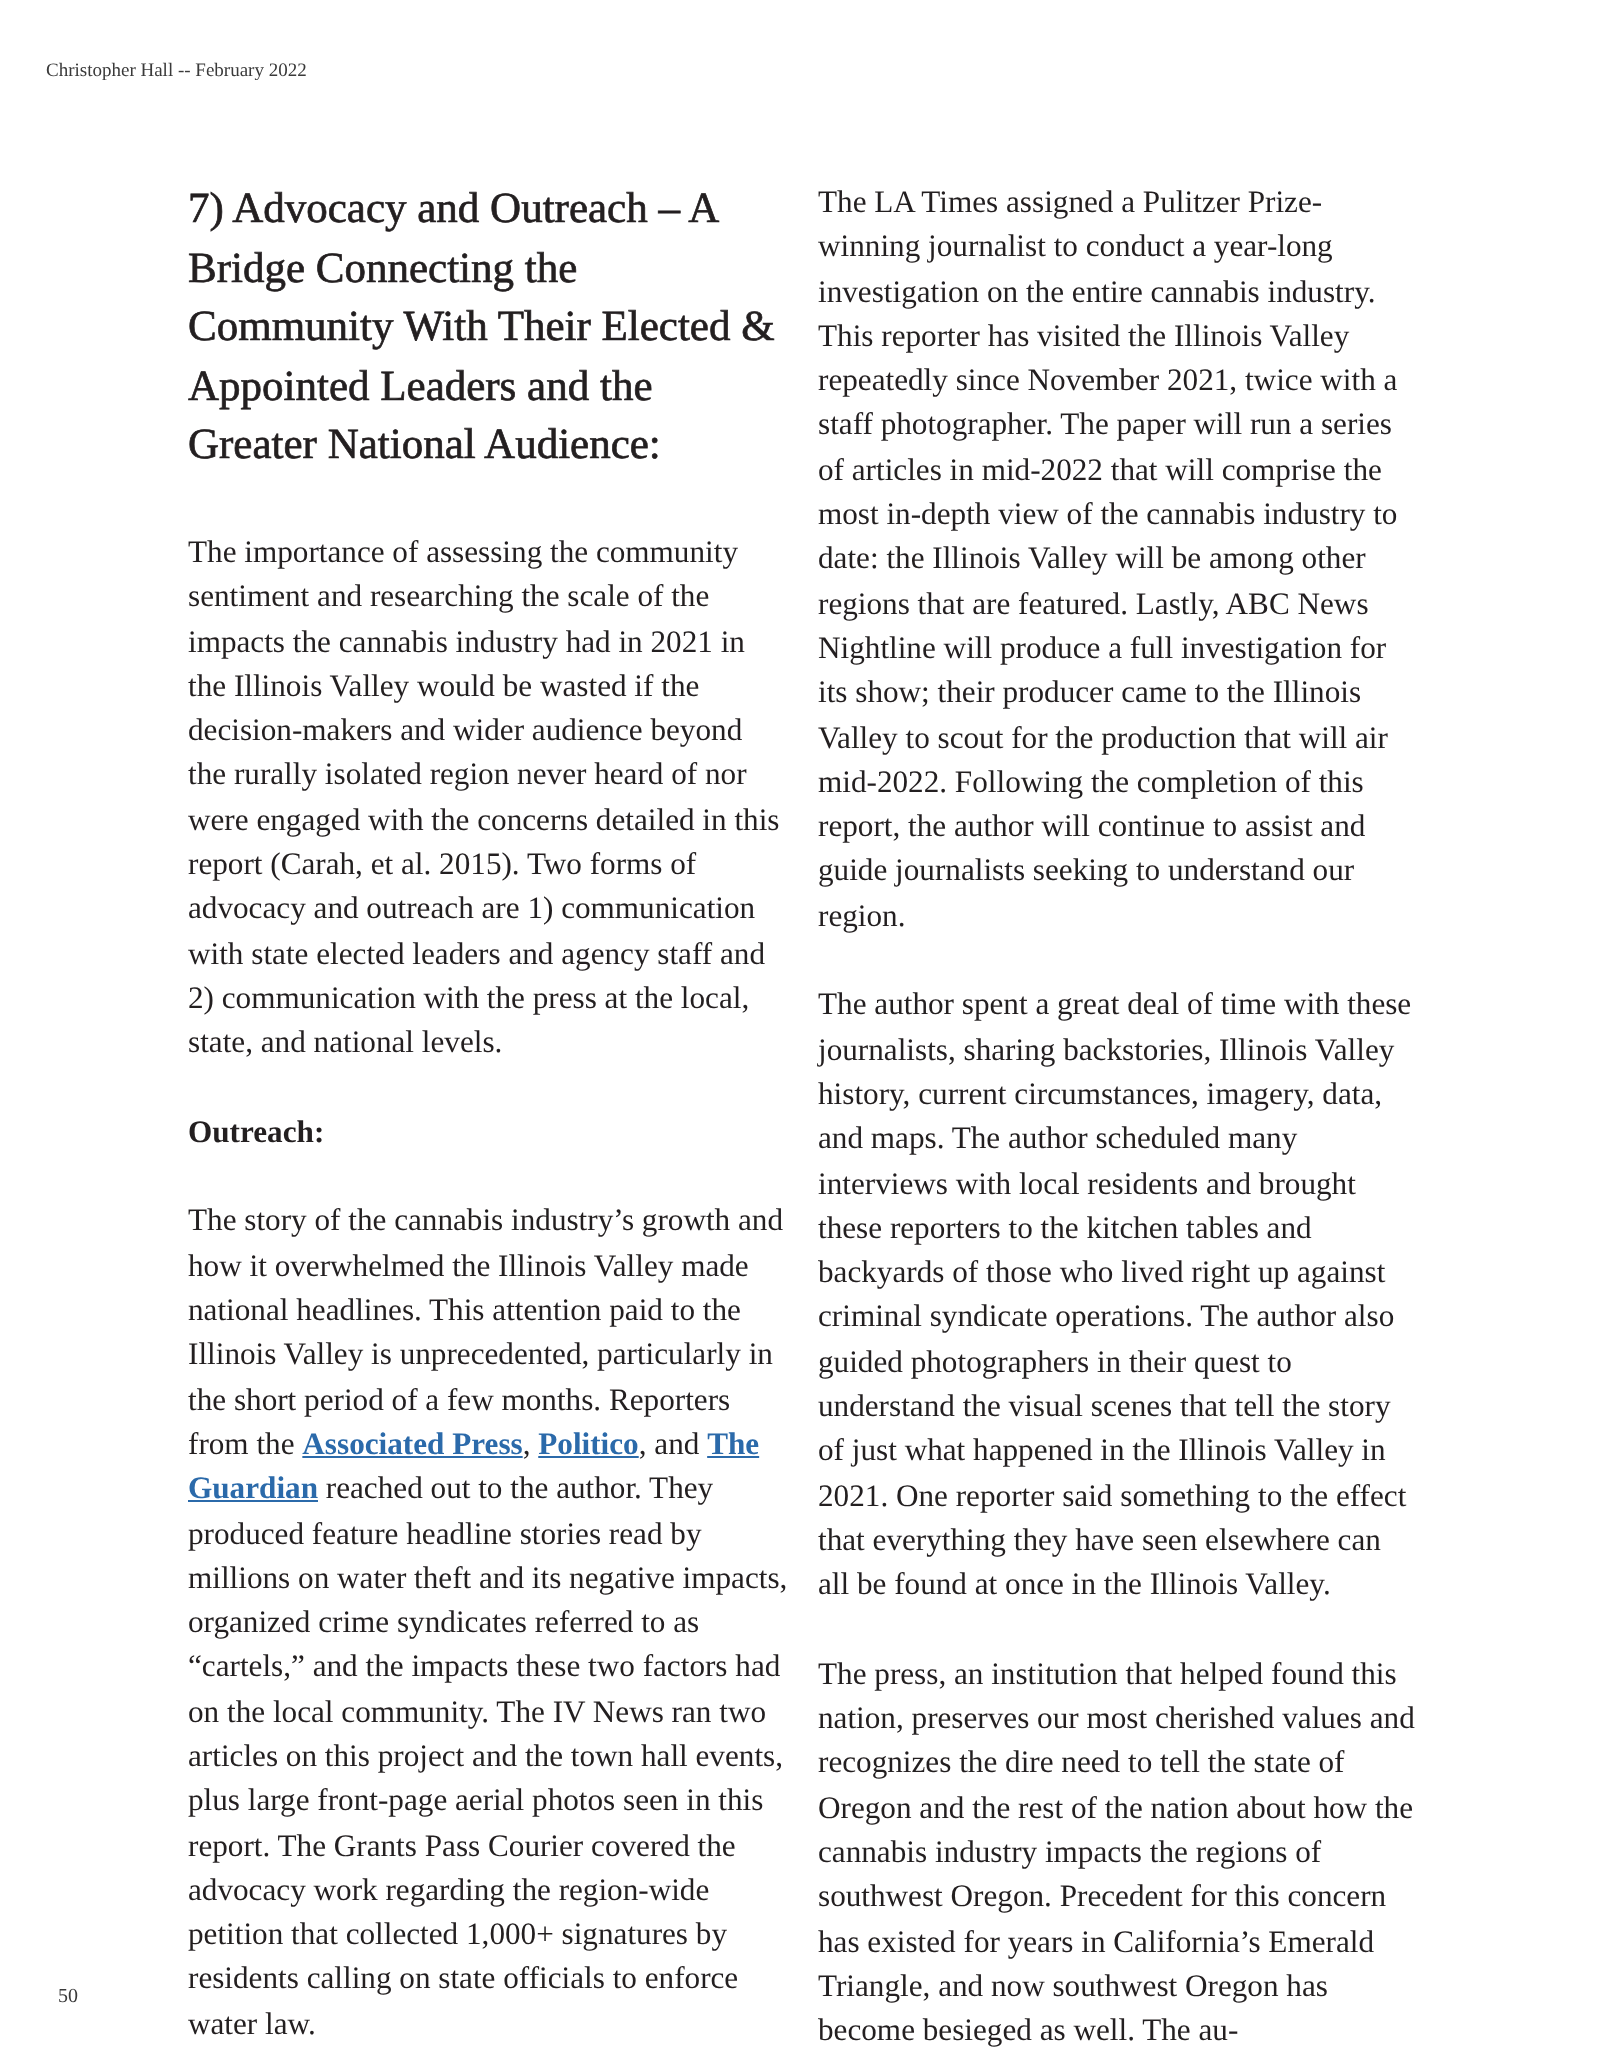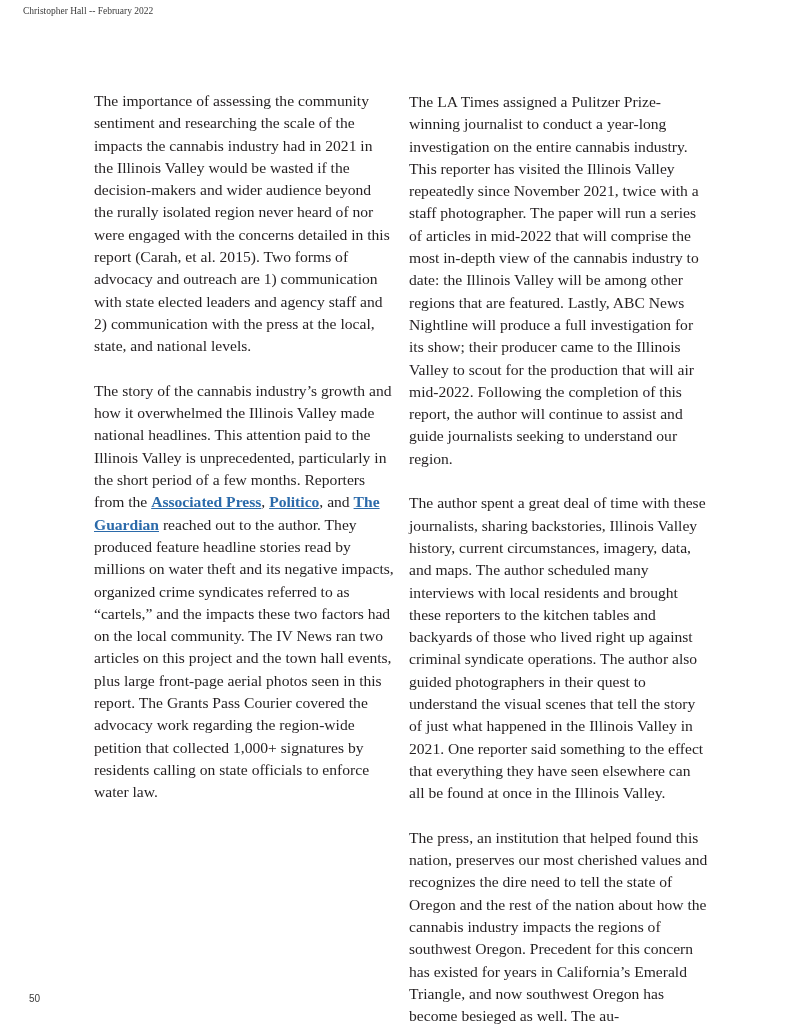--- a/index.html
+++ b/index.html
@@ -1,36 +1,38 @@
 <!DOCTYPE html>
 <html><head>
 <meta charset="utf-8">
 <style>
   html, body { margin: 0; padding: 0; background: #ffffff; }
   body { width: 800px; height: 1035px; position: relative; overflow: hidden;
          font-family: "Liberation Serif", "DejaVu Serif", serif; color: #231f20; }
-  .running-header { position: absolute; left: 23px; top: 6px; font-size: 9.5px; color: #3a3a3a; }
+  .running-header { position: absolute; left: 23px; top: 31px; font-size: 9.5px; color: #3a3a3a; }
   .page-number { position: absolute; left: 29px; top: 993px; font-size: 10px; color: #3a3a3a;
-                 font-family: Liberation Sans, sans-serif; }
+                 font-family: Liberation Serif, serif; }
   .col { position: absolute; top: 90px; font-size: 15.6px; line-height: 22.3px; }
   .col-left { left: 94px; width: 300px; }
   .col-right { left: 409px; width: 300px; top: 91px; }
   .heading { font-size: 21.5px; line-height: 29.6px; font-weight: normal; margin: 0 0 28px 0;
              color: #231f20; -webkit-text-stroke: 0.35px #231f20; }
   p { margin: 0 0 22.3px 0; }
   .subhead { font-weight: bold; margin: 0 0 22.3px 0; font-size: 15.6px; }
   a.link { color: #2b6aaa; text-decoration: underline; font-weight: bold; }
 </style>
 </head>
 <body>
 
 <div class="running-header">Christopher Hall -- February 2022</div>
 
 <div class="col col-left">
+  <h2 class="heading">7) Advocacy and Outreach – A Bridge Connecting the Community With Their Elected &amp; Appointed Leaders and the Greater National Audience:</h2>
   <p>The importance of assessing the community sentiment and researching the scale of the impacts the cannabis industry had in 2021 in the Illinois Valley would be wasted if the decision-makers and wider audience beyond the rurally isolated region never heard of nor were engaged with the concerns detailed in this report (Carah, et al. 2015). Two forms of advocacy and outreach are 1) communication with state elected leaders and agency staff and 2) communication with the press at the local, state, and national levels.</p>
+  <div class="subhead">Outreach:</div>
   <p><span>The story of the cannabis industry’s growth and how it overwhelmed the Illinois Valley made national headlines. This attention paid to the Illinois Valley is unprecedented, particularly in the short period of a few months. Reporters from the </span><a class="link" href="#">Associated Press</a><span>, </span><a class="link" href="#">Politico</a><span>, and </span><a class="link" href="#">The Guardian</a><span> reached out to the author. They produced feature headline stories read by millions on water theft and its negative impacts, organized crime syndicates referred to as “cartels,” and the impacts these two factors had on the local community. The IV News ran two articles on this project and the town hall events, plus large front-page aerial photos seen in this report. The Grants Pass Courier covered the advocacy work regarding the region-wide petition that collected 1,000+ signatures by residents calling on state officials to enforce water law.</span></p>
 </div>
 
 <div class="col col-right">
   <p>The LA Times assigned a Pulitzer Prize-winning journalist to conduct a year-long investigation on the entire cannabis industry. This reporter has visited the Illinois Valley repeatedly since November 2021, twice with a staff photographer. The paper will run a series of articles in mid-2022 that will comprise the most in-depth view of the cannabis industry to date: the Illinois Valley will be among other regions that are featured. Lastly, ABC News Nightline will produce a full investigation for its show; their producer came to the Illinois Valley to scout for the production that will air mid-2022. Following the completion of this report, the author will continue to assist and guide journalists seeking to understand our region.</p>
   <p>The author spent a great deal of time with these journalists, sharing backstories, Illinois Valley history, current circumstances, imagery, data, and maps. The author scheduled many interviews with local residents and brought these reporters to the kitchen tables and backyards of those who lived right up against criminal syndicate operations. The author also guided photographers in their quest to understand the visual scenes that tell the story of just what happened in the Illinois Valley in 2021. One reporter said something to the effect that everything they have seen elsewhere can all be found at once in the Illinois Valley.</p>
   <p>The press, an institution that helped found this nation, preserves our most cherished values and recognizes the dire need to tell the state of Oregon and the rest of the nation about how the cannabis industry impacts the regions of southwest Oregon. Precedent for this concern has existed for years in California’s Emerald Triangle, and now southwest Oregon has become besieged as well. The au-</p>
 </div>
 
 <div class="page-number">50</div>

